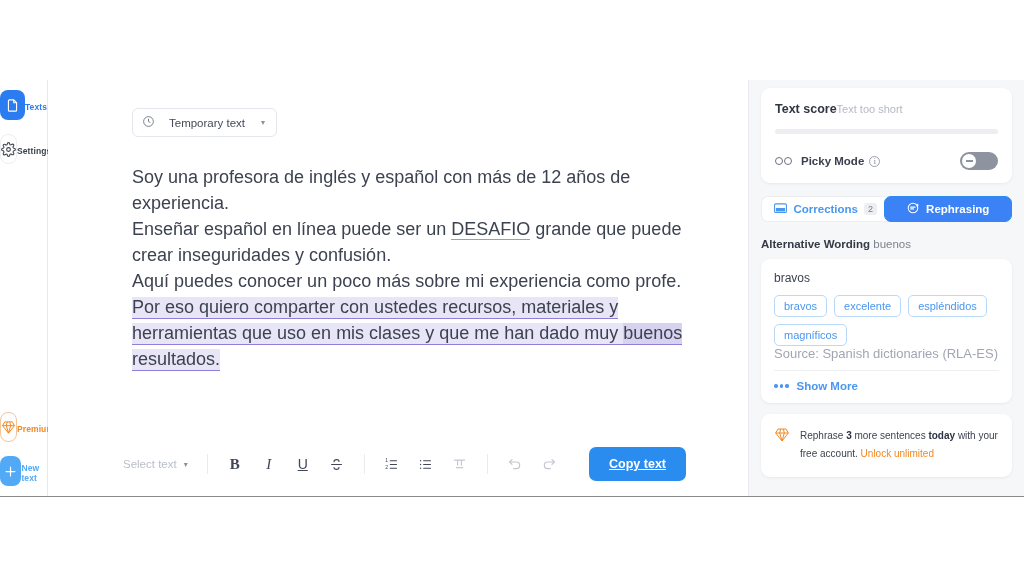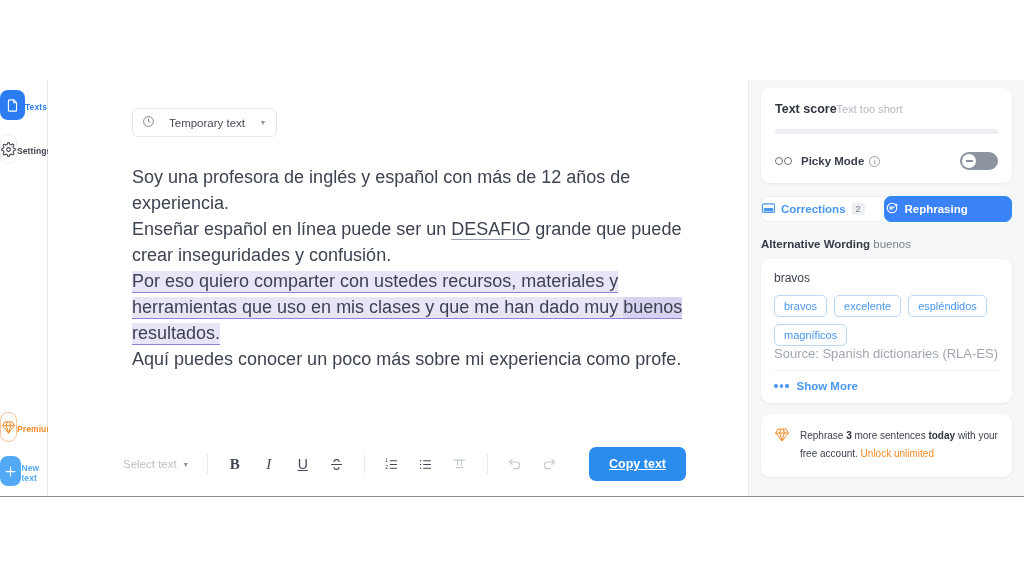--- a/index.html
+++ b/index.html
@@ -136,21 +136,21 @@
   .toggle .knob {
     position: absolute; left: 2px; top: 2px; width: 14px; height: 14px;
     border-radius: 50%; background: #fff;
     display: flex; align-items: center; justify-content: center;
   }
   .toggle .knob span { display:block; width: 7px; height: 1.4px; background: #8d939f; }
 
   .tabs { display: flex; margin-top: 13px; }
   .tab {
     flex: 1 1 50%; height: 26px; display: flex; align-items: center;
-    gap: 6px; font-size: 11.5px; font-weight: bold;
+    justify-content: center; gap: 6px; font-size: 11.5px; font-weight: bold;
     cursor: pointer;
   }
   .tab.inactive {
     background: #fff; color: #4a97f0; border: 1px solid #eceef2;
     border-right: none; border-radius: 7px 0 0 7px;
   }
   .tab.active {
     background: #3b82f6; color: #fff; border: 1px solid #2b8cf0;
     border-radius: 7px; margin-left: -6px; z-index: 2;
   }
@@ -248,24 +248,24 @@
         <span class="chev">▾</span>
       </div>
 
       <div class="doc">
         <p>
           <span>Soy una profesora de inglés y español con más de 12 años de experiencia.</span>
         </p>
         <p>
           <span>Enseñar español en línea puede ser un </span><span class="ul-plain">DESAFIO</span><span> grande que puede crear inseguridades y confusión.</span>
         </p>
-        <p><span class="hl-sentence">Por eso quiero comparter con ustedes recursos, materiales  y herramientas que uso en mis clases y que me han dado muy </span><span class="hl-sentence hl-word">buenos</span><span class="hl-sentence"> resultados.</span></p>
         <p>
           <span>Aquí puedes conocer un poco más sobre mi experiencia como profe.</span>
         </p>
+        <p><span class="hl-sentence">Por eso quiero comparter con ustedes recursos, materiales  y herramientas que uso en mis clases y que me han dado muy </span><span class="hl-sentence hl-word">buenos</span><span class="hl-sentence"> resultados.</span></p>
       </div>
     </div>
 
     <div class="toolbar">
 
       <div class="select-text">
         <span>Select text</span>
         <span class="chev">▾</span>
       </div>
 

